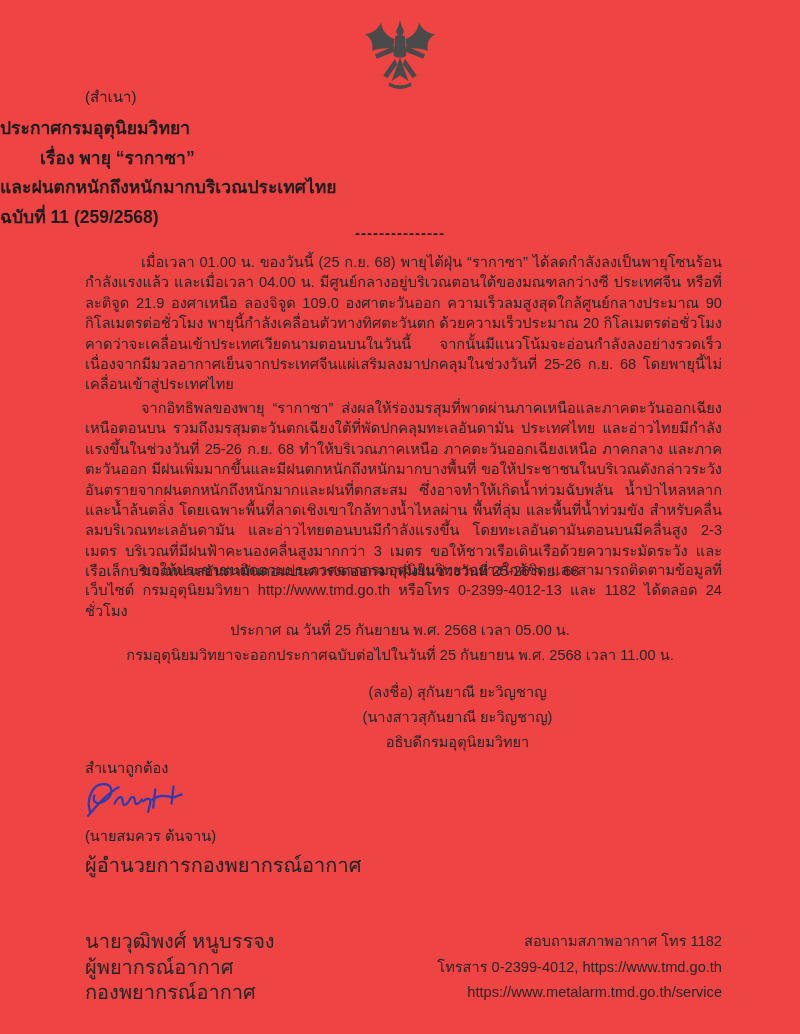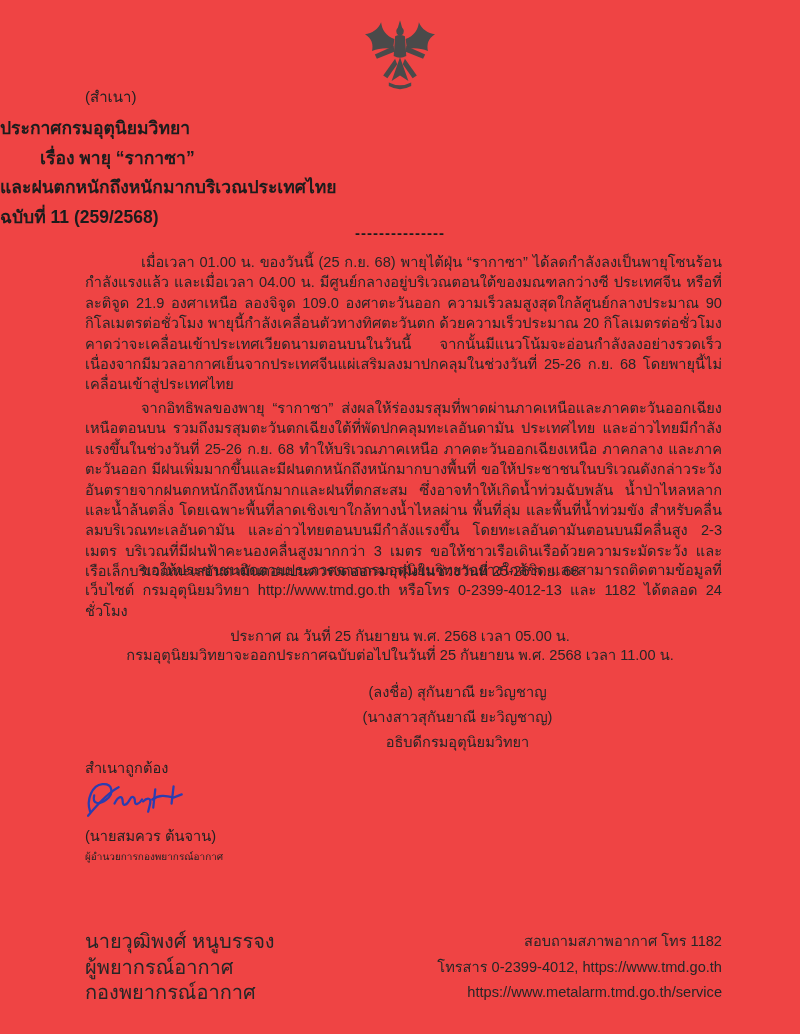--- a/index.html
+++ b/index.html
@@ -50,33 +50,33 @@
   }
   .p1 { top: 252px; }
   .p2 { top: 398px; }
   .p3 { top: 560px; }
   .center-line {
     left: 60px; width: 680px;
     text-align: center;
     font-size: 14.6px;
     color: #262626;
   }
-  .c1 { top: 618px; margin-top: 6px; }
+  .c1 { top: 618px; }
   .c2 { top: 643px; }
   .sign-block {
     left: 300px; top: 680px; width: 315px;
     text-align: center;
     font-size: 14.6px;
     line-height: 25px;
     color: #262626;
   }
   .certify-label { left: 85px; top: 756px; font-size: 14.6px; }
   .certify-sig   { left: 84px; top: 776px; width: 112px; height: 48px; }
   .certify-name  { left: 85px; top: 824px; font-size: 14.6px; }
-  .certify-pos   { left: 85px; top: 849px; font-size: 10px; }
+  .certify-pos   { left: 85px; top: 849px; font-size: 20px; }
   .footer-left {
     left: 85px; top: 929px; width: 320px;
     font-size: 20px; line-height: 25.5px;
     color: #262626;
   }
   .footer-right {
     left: 380px; top: 929px; width: 342px;
     text-align: right;
     font-size: 14.6px; line-height: 25.5px;
     color: #262626;

